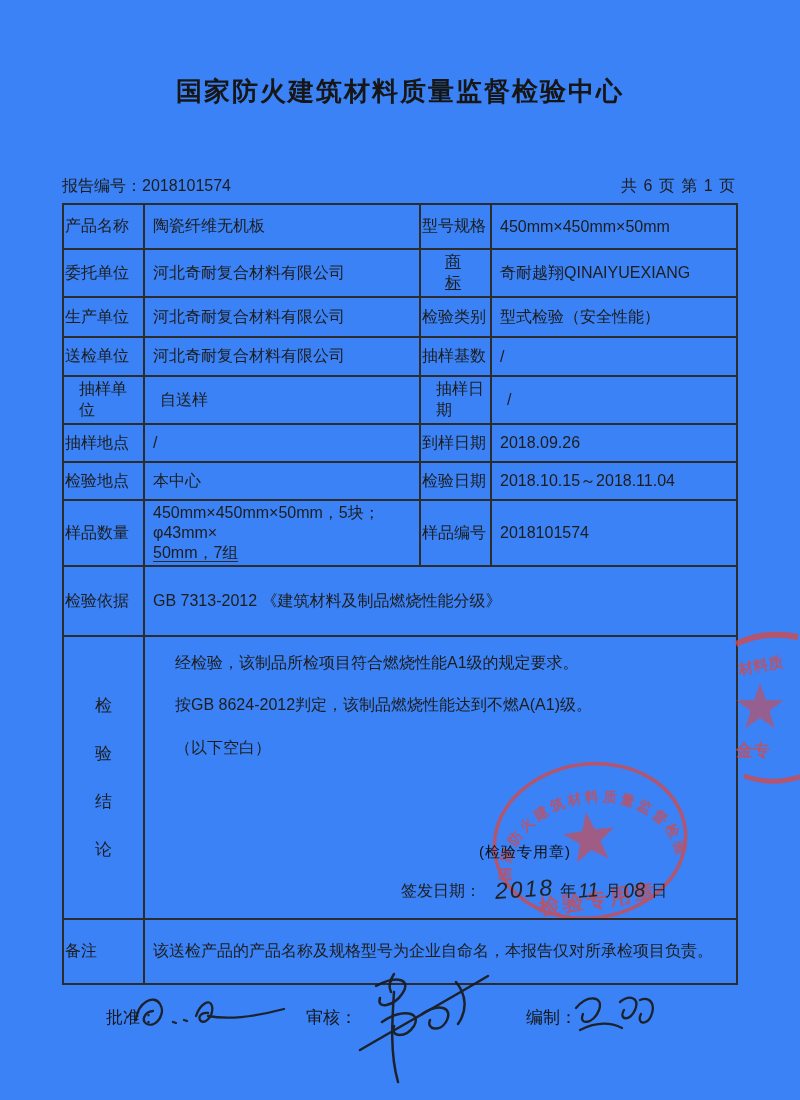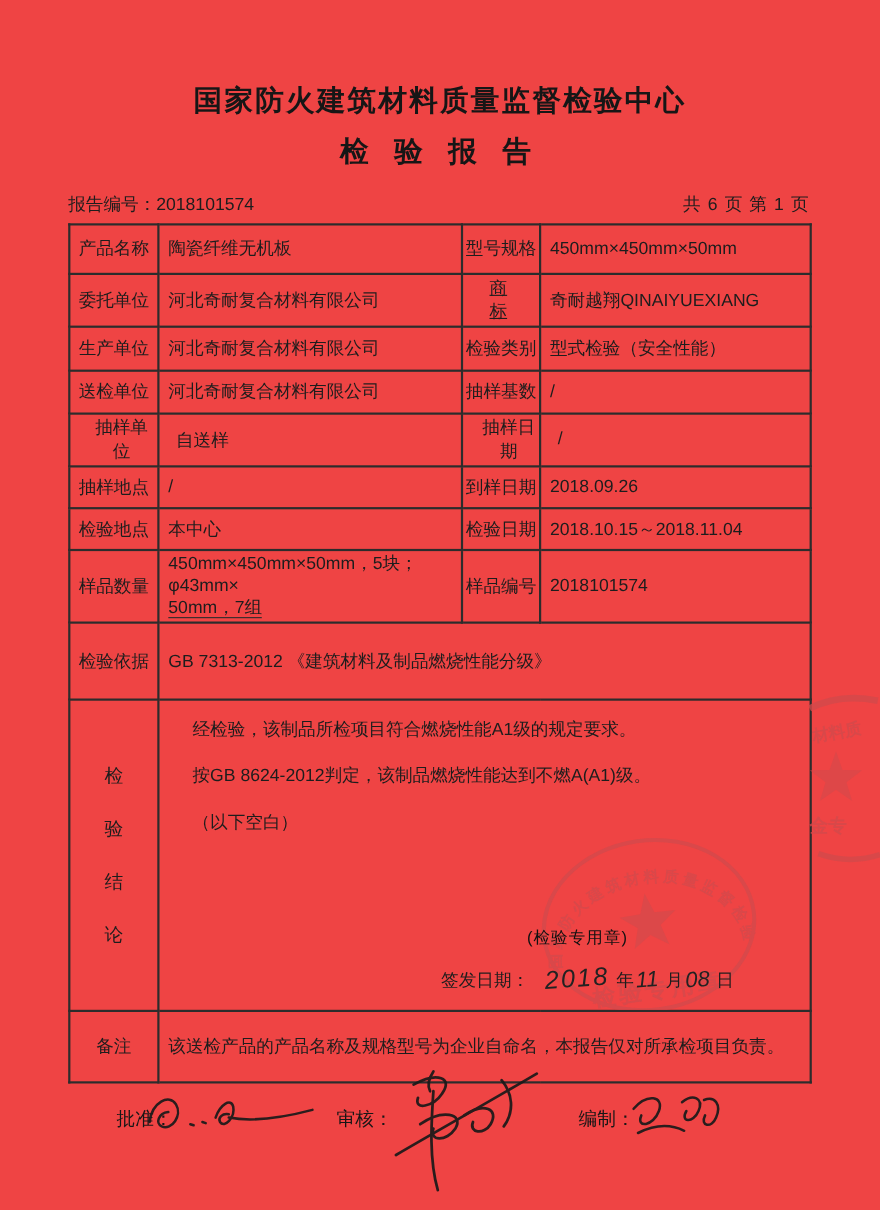--- a/index.html
+++ b/index.html
@@ -1,20 +1,20 @@
 <!DOCTYPE html>
 <html><head>
 <meta charset="utf-8">
 <style>
   * { margin:0; padding:0; box-sizing:border-box; }
   html,body { background:#e8e8e8; }
   .page {
     position:relative;
     width:800px; height:1100px;
-    background:#ef4444;
+    background:#3b82f6;
     overflow:hidden;
     font-family:"Liberation Sans","DejaVu Sans",sans-serif;
     color:#1d1d1d;
   }
   .title {
     position:absolute; top:74px; left:0; width:100%;
     text-align:center; font-size:26px; font-weight:bold;
     letter-spacing:2px; color:#161616;
   }
   .subtitle {
@@ -29,21 +29,21 @@
   table.report {
     position:absolute; top:203px; left:62px;
     width:674px; table-layout:fixed; border-collapse:collapse;
     font-size:16px;
   }
   table.report td {
     border:2px solid #2c2c2c;
     vertical-align:middle;
     overflow:hidden;
   }
-  td.lab { text-align:center; padding:2px 1px; }
+  td.lab { padding:2px 1px; }
   td.lab.just { text-align:justify; text-align-last:justify; padding:2px 24px;text-decoration:underline; }
   td.val { text-align:left; padding:2px 6px 2px 8px; }
   tr.r1  td{ height:45px; } tr.r2  td{ height:40px; } tr.r3  td{ height:40px; }
   tr.r4  td{ height:39px; } tr.r5  td{ height:37px;padding-left:15px; } tr.r6  td{ height:38px; }
   tr.r7  td{ height:38px; } tr.r8  td{ height:42px; } tr.r9  td{ height:70px; }
   tr.r10 td{ height:38px; } tr.r11 td{ height:283px; } tr.r12 td{ height:65px; }
   .twolines { line-height:20px; display:block; }
   .uline { border-bottom:1.5px solid #2c2c2c; }
 
   td.concl-label { text-align:center; }
@@ -82,21 +82,20 @@
   .sig-prepare { left:568px; top:988px; }
 
   .stamp-edge { position:absolute; left:734px; top:628px; }
 </style>
 </head>
 <body>
 
 <div class="page">
 
   <div class="title">国家防火建筑材料质量监督检验中心</div>
-  <div class="subtitle">检 验 报 告</div>
 
   <div class="meta">
     <span class="left"><span>报告编号：</span><span>2018101574</span></span>
     <span class="right">共 6 页 第 1 页</span>
   </div>
 
   <table class="report">
     <colgroup>
         <col style="width:81px">
         <col style="width:276px">

